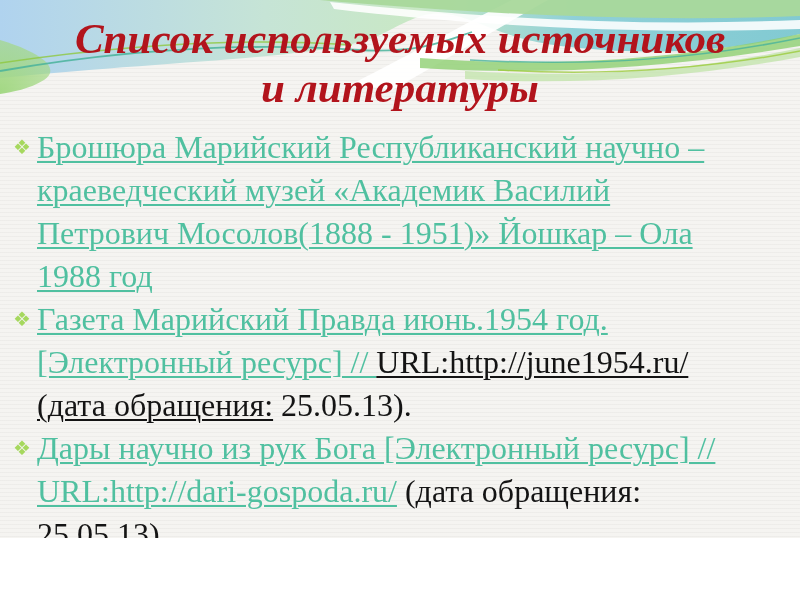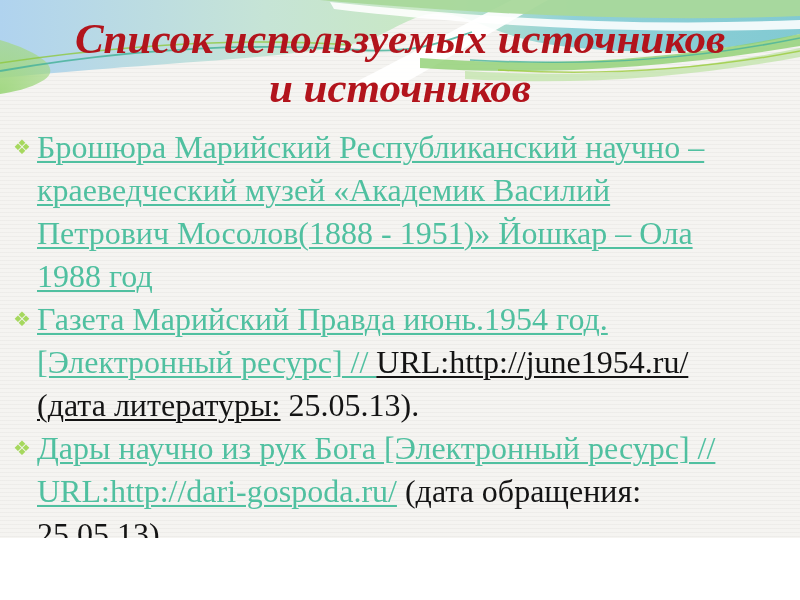--- a/index.html
+++ b/index.html
@@ -82,36 +82,36 @@
     <path d="M465,71 C595,79 700,69 800,48 L800,57 C692,77 578,86 465,79 Z" fill="#BDE3A4" opacity="0.7"></path>
 
     <path d="M0,71 C140,47 258,43 358,50 C418,54 448,40 472,32" stroke="#49B39B" stroke-width="1.8" fill="none" opacity="0.85"></path>
     <path d="M0,63 C150,41 268,39 352,45" stroke="#8FC83F" stroke-width="1.5" fill="none" opacity="0.8"></path>
     <path d="M470,60 C600,67 702,58 800,38" stroke="#49B39B" stroke-width="1.5" fill="none" opacity="0.8"></path>
     <path d="M498,70 C620,77 722,66 800,51" stroke="#9CCB3C" stroke-width="1.5" fill="none" opacity="0.8"></path>
   </svg>
 
   <div class="title">
     <div>Список используемых источников</div>
-    <div>и источников</div>
+    <div>и литературы</div>
   </div>
 
   <div class="bullets" id="bullet-list">
       <div class="bullet-row">
         <span class="bullet-marker">❖</span>
         <div class="bullet-text"><span class="seg-teal u">Брошюра Марийский Республиканский научно –
 краеведческий музей «Академик Василий
 Петрович Мосолов(1888 - 1951)» Йошкар – Ола
 1988 год</span></div>
       </div>
       <div class="bullet-row">
         <span class="bullet-marker">❖</span>
         <div class="bullet-text"><span class="seg-teal u">Газета Марийский Правда июнь.1954 год.
 [Электронный ресурс] // </span><span class="seg-black u">URL:http://june1954.ru/</span><span class="seg-black">
-</span><span class="seg-black u">(дата литературы:</span><span class="seg-black"> 25.05.13).</span></div>
+</span><span class="seg-black u">(дата обращения:</span><span class="seg-black"> 25.05.13).</span></div>
       </div>
       <div class="bullet-row">
         <span class="bullet-marker">❖</span>
         <div class="bullet-text"><span class="seg-teal u">Дары научно из рук Бога [Электронный ресурс] //
 URL:http://dari-gospoda.ru/</span><span class="seg-black"> (дата обращения:
 25.05.13).</span></div>
       </div>
     </div>
 
 </div>

